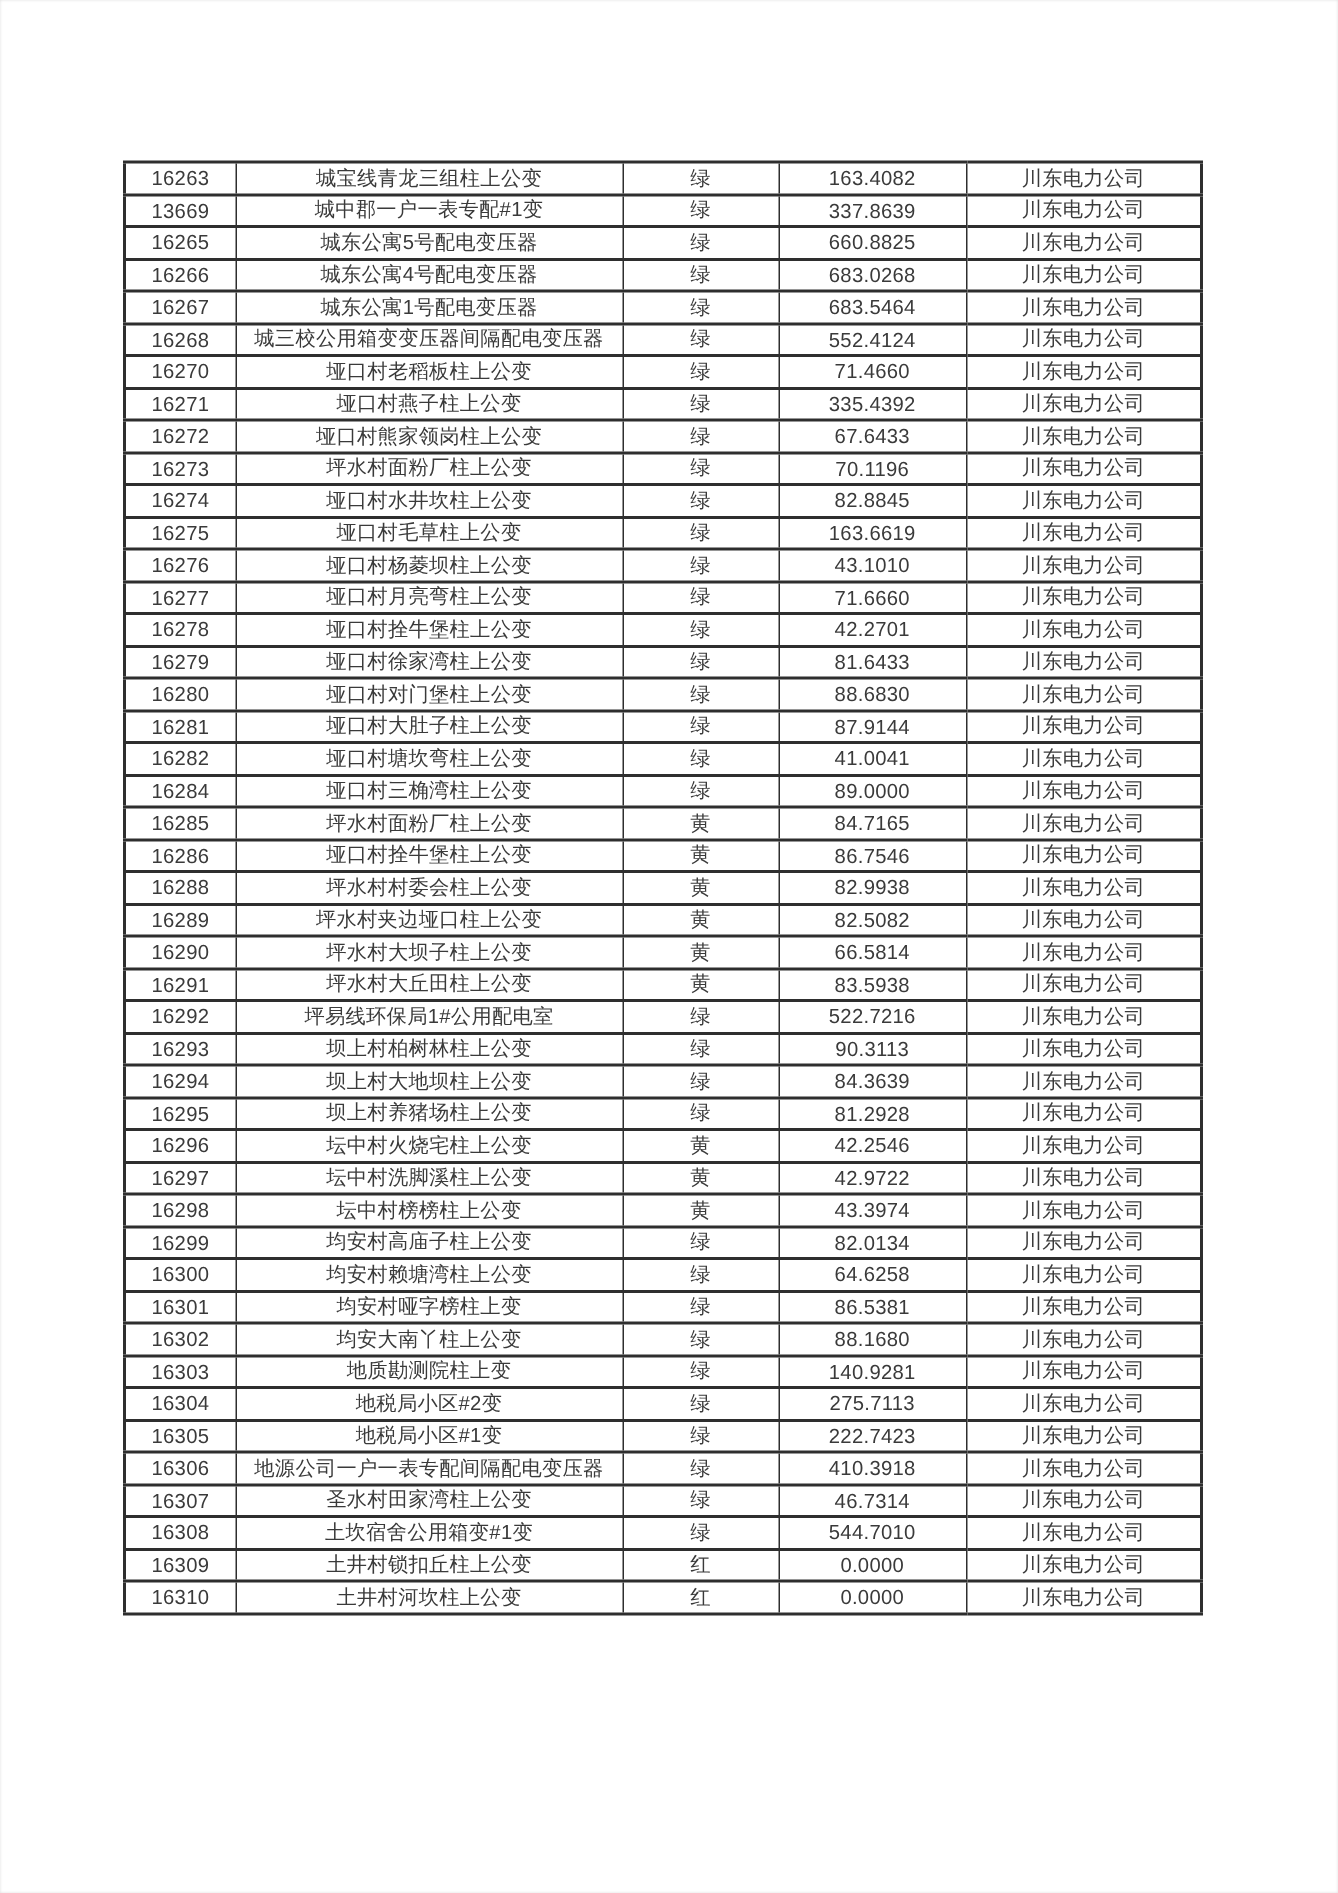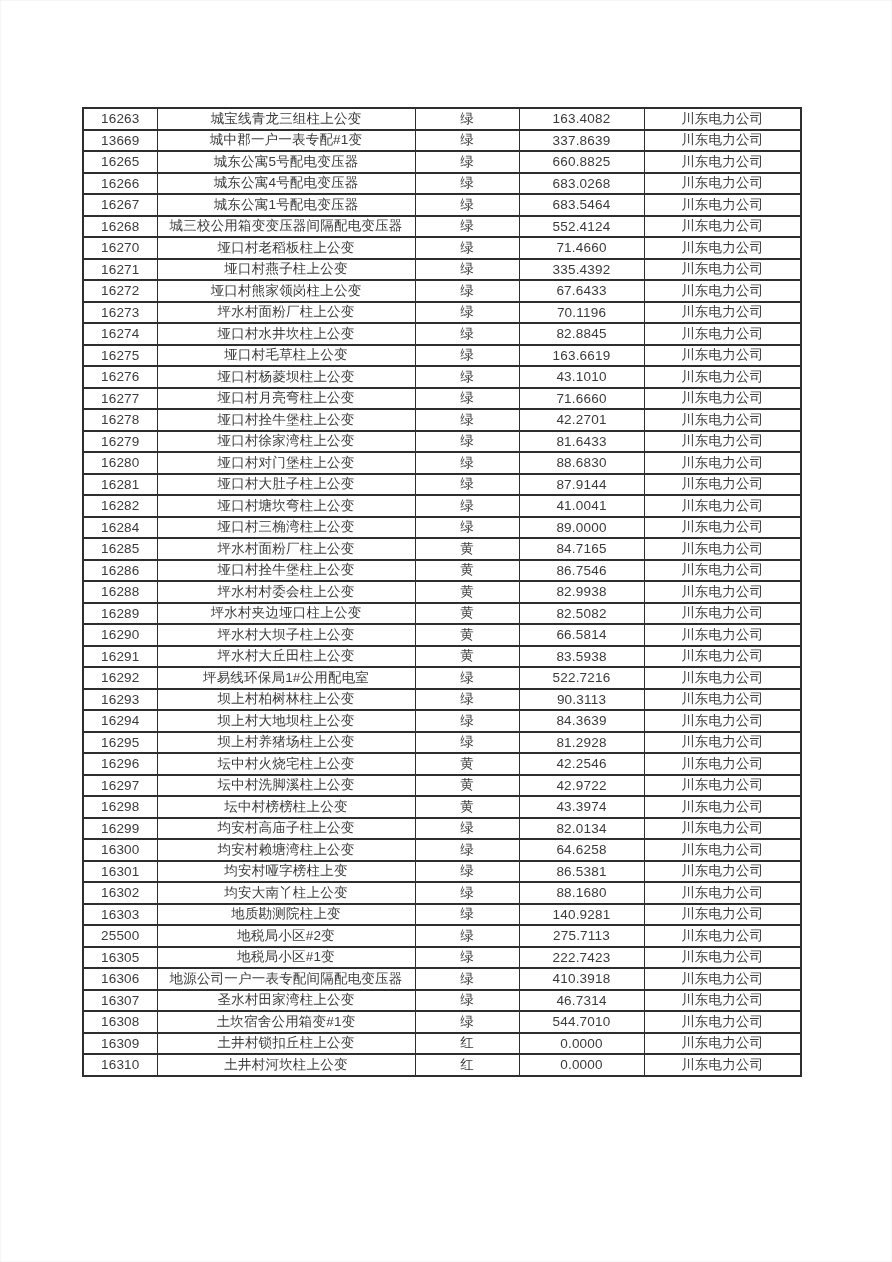--- a/index.html
+++ b/index.html
@@ -314,21 +314,21 @@
     <td>川东电力公司</td>
   </tr>
         <tr>
     <td>16303</td>
     <td>地质勘测院柱上变</td>
     <td>绿</td>
     <td>140.9281</td>
     <td>川东电力公司</td>
   </tr>
         <tr>
-    <td>25500</td>
+    <td>16304</td>
     <td>地税局小区#2变</td>
     <td>绿</td>
     <td>275.7113</td>
     <td>川东电力公司</td>
   </tr>
         <tr>
     <td>16305</td>
     <td>地税局小区#1变</td>
     <td>绿</td>
     <td>222.7423</td>

